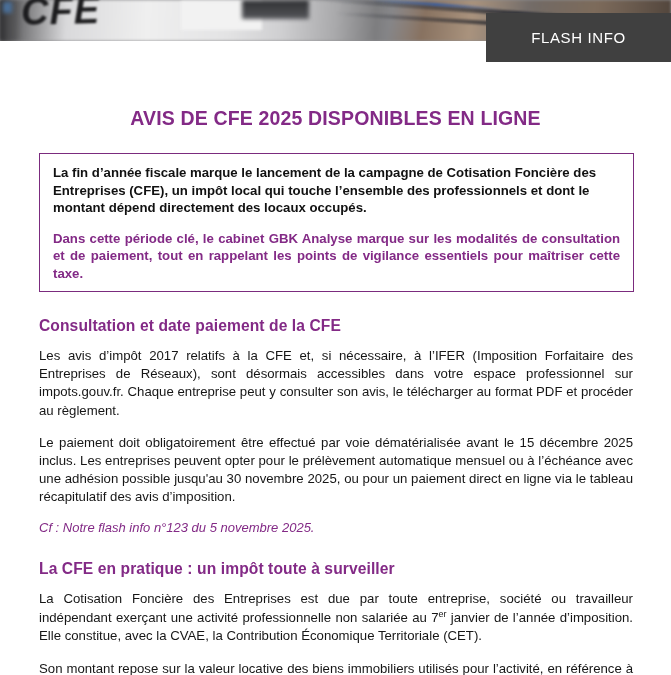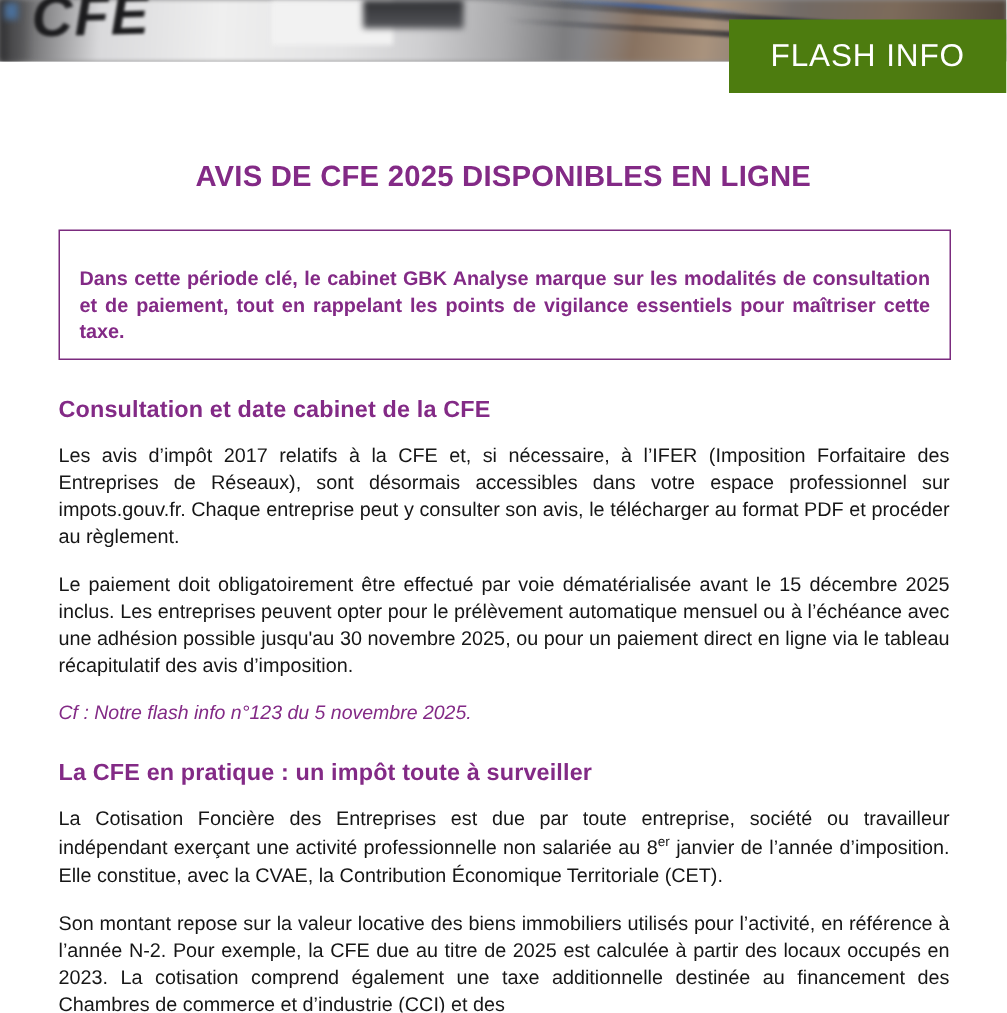--- a/index.html
+++ b/index.html
@@ -98,26 +98,26 @@
     filter: blur(2px);
   }
 
   
   .flash-info {
     position: absolute;
     left: 486px;
     top: 13px;
     width: 185px;
     height: 49px;
-    background: #4d7c0f;
+    background: #404040;
     color: #ffffff;
     display: flex;
     align-items: center;
     justify-content: center;
-    font-size: 21px;
+    font-size: 15px;
     letter-spacing: 0.6px;
     z-index: 5;
   }
 
   
   .page {
     padding: 0 0 0 0;
   }
   .doc-title {
     margin: 0;
@@ -191,34 +191,35 @@
   <div class="banner-cfe">CFE</div>
 </div>
 
 <div class="flash-info">FLASH INFO</div>
 
 <div class="page">
 
   <h1 class="doc-title">AVIS DE CFE 2025 DISPONIBLES EN LIGNE</h1>
 
   <div class="callout">
+    <p class="c-black">La fin d’année fiscale marque le lancement de la campagne de Cotisation Foncière des Entreprises (CFE), un impôt local qui touche l’ensemble des professionnels et dont le montant dépend directement des locaux occupés.</p>
     <p class="c-purple">Dans cette période clé, le cabinet GBK Analyse marque sur les modalités de consultation et de paiement, tout en rappelant les points de vigilance essentiels pour maîtriser cette taxe.</p>
   </div>
 
   <div class="section">
-    <h2 class="sec-head">Consultation et date cabinet de la CFE</h2>
+    <h2 class="sec-head">Consultation et date paiement de la CFE</h2>
 
     <p class="body-text">Les avis d’impôt 2017 relatifs à la CFE et, si nécessaire, à l’IFER (Imposition Forfaitaire des Entreprises de Réseaux), sont désormais accessibles dans votre espace professionnel sur impots.gouv.fr. Chaque entreprise peut y consulter son avis, le télécharger au format PDF et procéder au règlement.</p>
 
     <p class="body-text"><span>Le paiement doit obligatoirement être effectué par voie dématérialisée avant le </span><b>15 décembre 2025</b><span> inclus. Les entreprises peuvent opter pour le prélèvement automatique  mensuel ou à l’échéance avec une adhésion possible jusqu'au </span><b>30 novembre 2025</b><span>, ou pour un paiement direct en ligne via le tableau récapitulatif des avis d’imposition.</span></p>
 
     <p class="cf-note">Cf : Notre flash info n°123 du 5 novembre 2025.</p>
   </div>
 
   <div class="section">
     <h2 class="sec-head">La CFE en pratique : un impôt toute à surveiller</h2>
 
-    <p class="body-text"><span>La Cotisation Foncière des Entreprises est due par toute entreprise, société ou travailleur indépendant exerçant une activité professionnelle non salariée au 8</span><sup>er</sup><span> janvier de l’année d’imposition. Elle constitue, avec la CVAE, la Contribution Économique Territoriale (CET).</span></p>
+    <p class="body-text"><span>La Cotisation Foncière des Entreprises est due par toute entreprise, société ou travailleur indépendant exerçant une activité professionnelle non salariée au 7</span><sup>er</sup><span> janvier de l’année d’imposition. Elle constitue, avec la CVAE, la Contribution Économique Territoriale (CET).</span></p>
 
     <p class="body-text">Son montant repose sur la valeur locative des biens immobiliers utilisés pour l’activité, en référence à l’année N-2. Pour exemple, la CFE due au titre de 2025 est calculée à partir des locaux occupés en 2023. La cotisation comprend également une taxe additionnelle destinée au financement des Chambres de commerce et d’industrie (CCI) et des</p>
   </div>
 
 </div>
 
 </body></html>

